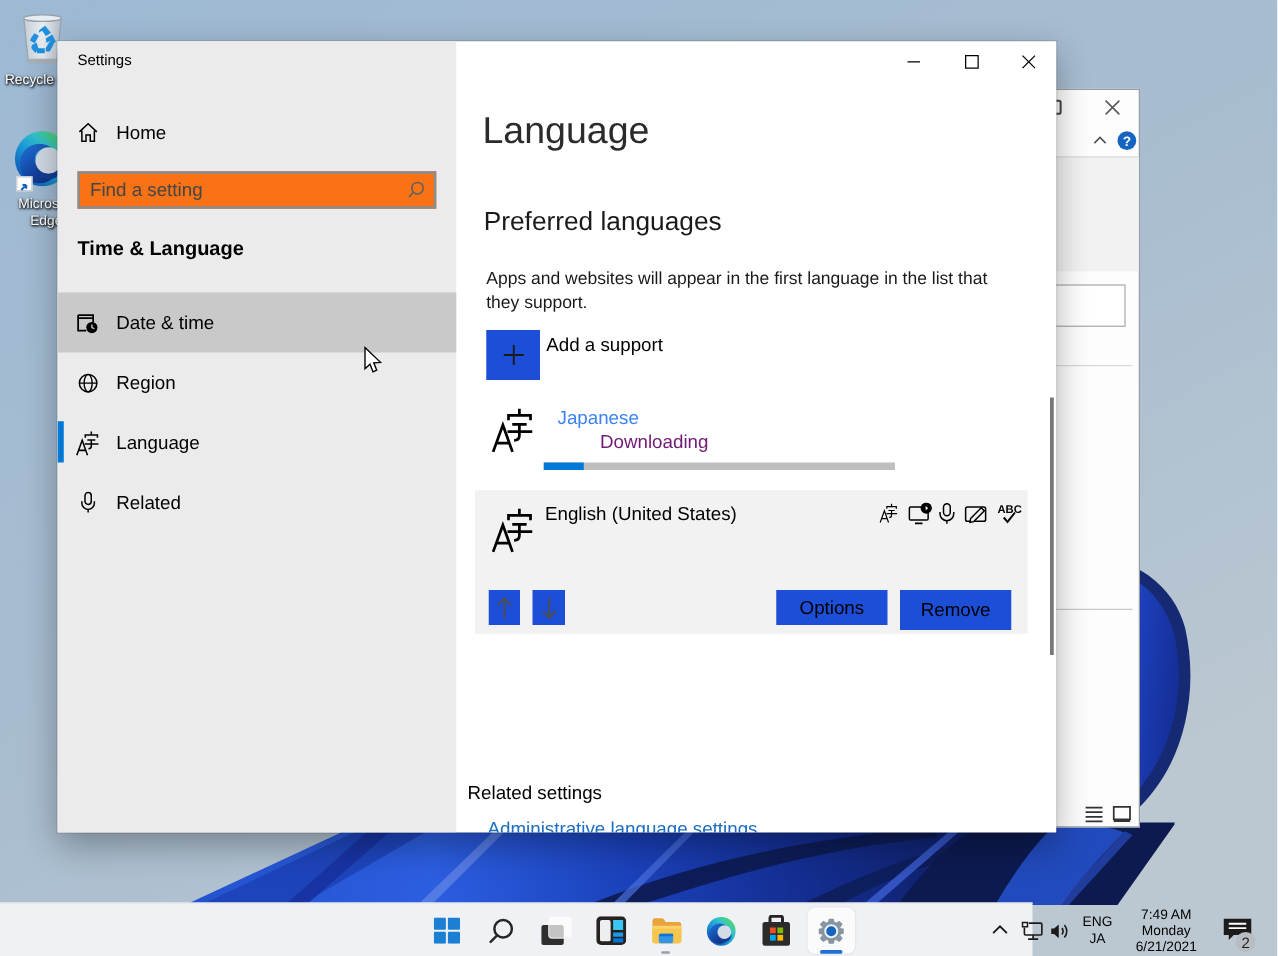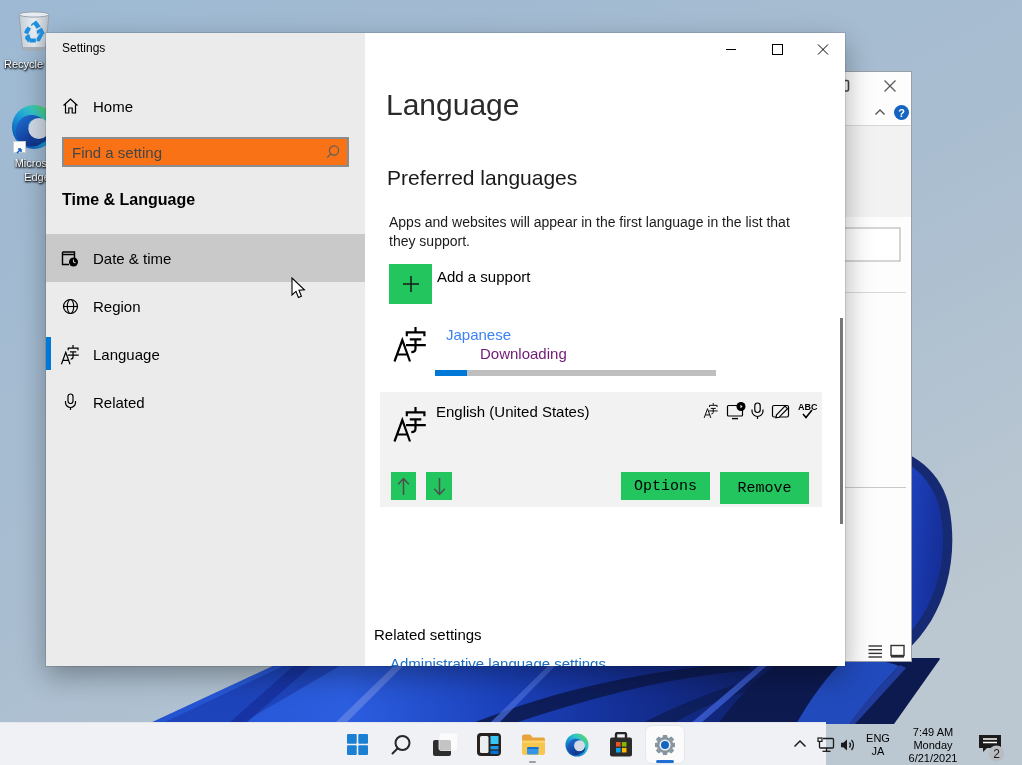--- a/index.html
+++ b/index.html
@@ -8,21 +8,21 @@
   #wall { position:absolute; left:0; top:0; }
   
   #win { position:absolute; left:46px; top:33px; width:799px; height:633px; background:#fff; overflow:hidden; box-shadow:0 10px 26px rgba(0,0,0,.32), 0 0 0 1px rgba(0,0,0,.10); }
   #sidebar { position:absolute; left:0; top:0; width:319px; height:633px; background:#ebebeb; }
   .navrow { position:absolute; left:0; width:319px; height:48px; display:flex; align-items:center; }
   .navrow .ic { position:absolute; left:14px; width:20px; height:20px; display:flex; align-items:center; justify-content:center; }
   .navrow .tx { position:absolute; left:47px; font-size:15px; color:#000; }
   #searchbox { position:absolute; left:16px; top:104px; width:287px; height:30px; border:2px solid #8c8c8c; background:#f97316; }
   #searchbox .ph { position:absolute; left:8px; top:5px; font-size:15px; color:#666; }
   
-  .btn { position:absolute; background:#22c55e; font-size:15px; color:#000; display:flex; align-items:center; justify-content:center;font-family:Liberation Mono, monospace; }
+  .btn { position:absolute; background:#1d4ed8; font-size:15px; color:#000; display:flex; align-items:center; justify-content:center; }
   
   #taskbar { position:absolute; left:0; top:722px; width:826px; height:43px; background:#eff1f4; border-top:1px solid #e3e6ea; }
   .tbi { position:absolute; top:0; width:40px; height:43px; display:flex; align-items:center; justify-content:center; }
   .trayTxt { position:absolute; font-size:11px; color:#000; text-align:center; line-height:12.5px; }
 </style>
 </head>
 <body>
 
 <svg id="wall" width="1022" height="765" viewBox="0 0 1022 765">
   <defs>

